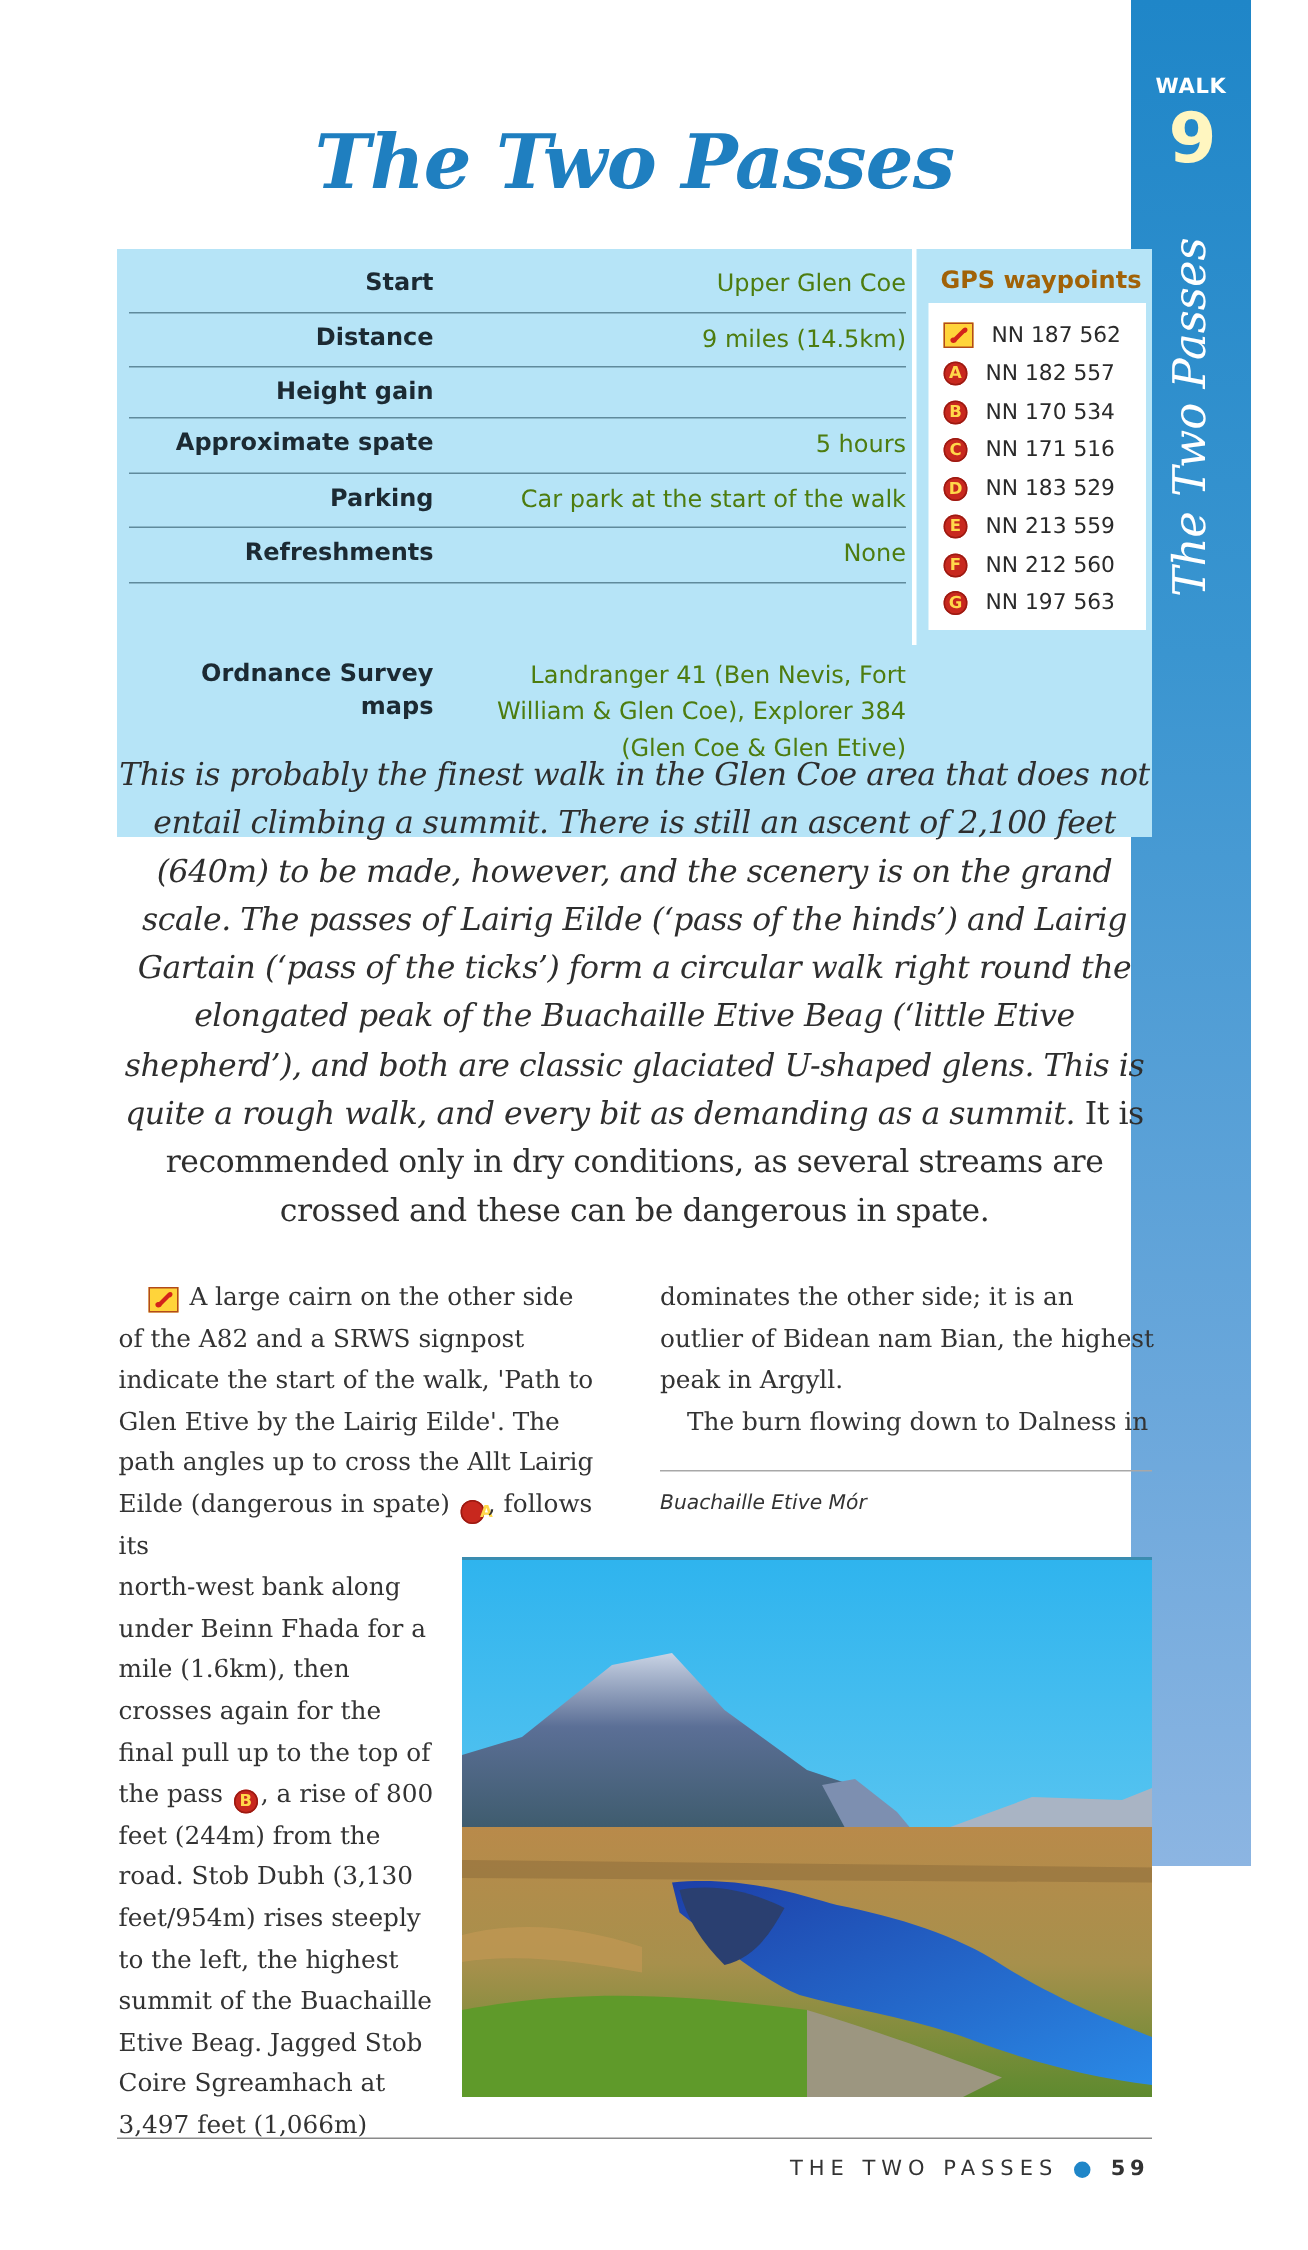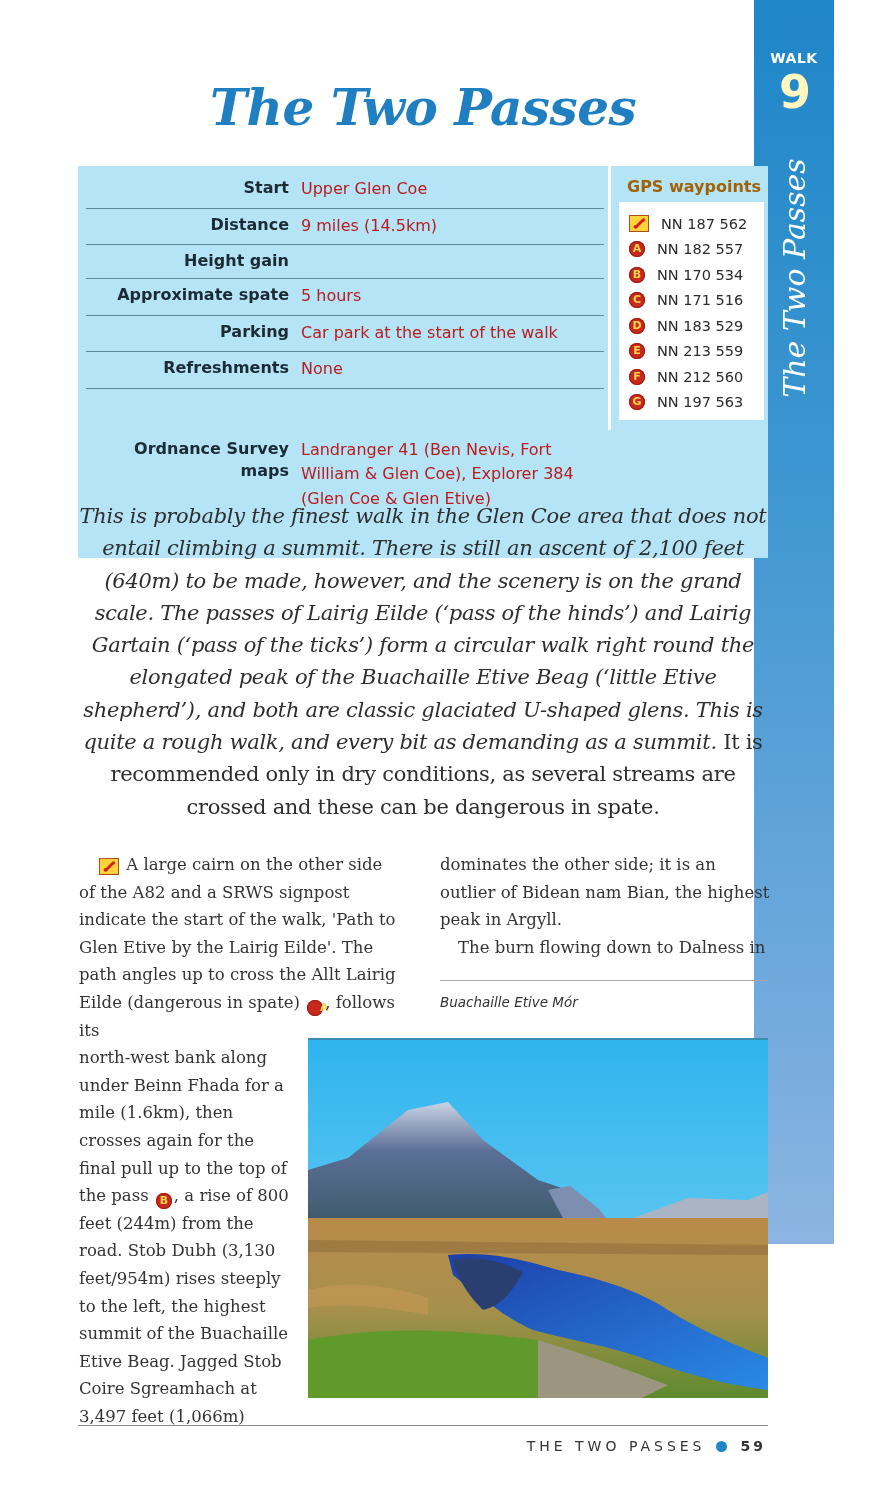--- a/index.html
+++ b/index.html
@@ -29,21 +29,21 @@
 
   
   .info-box {
     position: absolute; left: 78px; top: 166px; width: 690px; height: 392px; background: #b6e4f7;
   }
   .facts { position: absolute; left: 8px; top: 6px; width: 518px; }
   .fact-row { display: flex; border-bottom: 1.5px solid #5f8a9c; padding: 5px 0 6px 0; }
   .fact-row:last-child { border-bottom: none; margin-top: 44px; }
   .fact-label { width: 215px; text-align: right; padding-right: 12px;
     font-family: "DejaVu Sans", sans-serif; font-weight: bold; font-size: 16px; color: #1c2a33; line-height: 22px; }
-  .fact-value { flex: 1; font-family: "DejaVu Sans", sans-serif; font-size: 16px; color: #b91c1c; line-height: 24.5px; }
+  .fact-value { flex: 1; font-family: "DejaVu Sans", sans-serif; font-size: 16px; color: #4d7c0f; line-height: 24.5px; text-align: right; }
 
   .gps-box {
     position: absolute; left: 530px; top: 0; width: 160px; height: 264px;
     border-left: 3px solid #ffffff;
   }
   .gps-title { font-family: "DejaVu Sans", sans-serif; font-weight: bold; font-size: 16px; color: #a16207;
     padding: 10px 0 0 16px; line-height: 22px; }
   .gps-list { position: absolute; left: 8px; top: 36px; width: 145px; height: 218px; background: #ffffff; padding: 9px 0 0 10px; }
   .gps-item { display: flex; align-items: center; height: 25.5px; }
   .gps-code { font-family: "DejaVu Sans", sans-serif; font-size: 14.5px; color: #2a2a2a; margin-left: 12px; }

